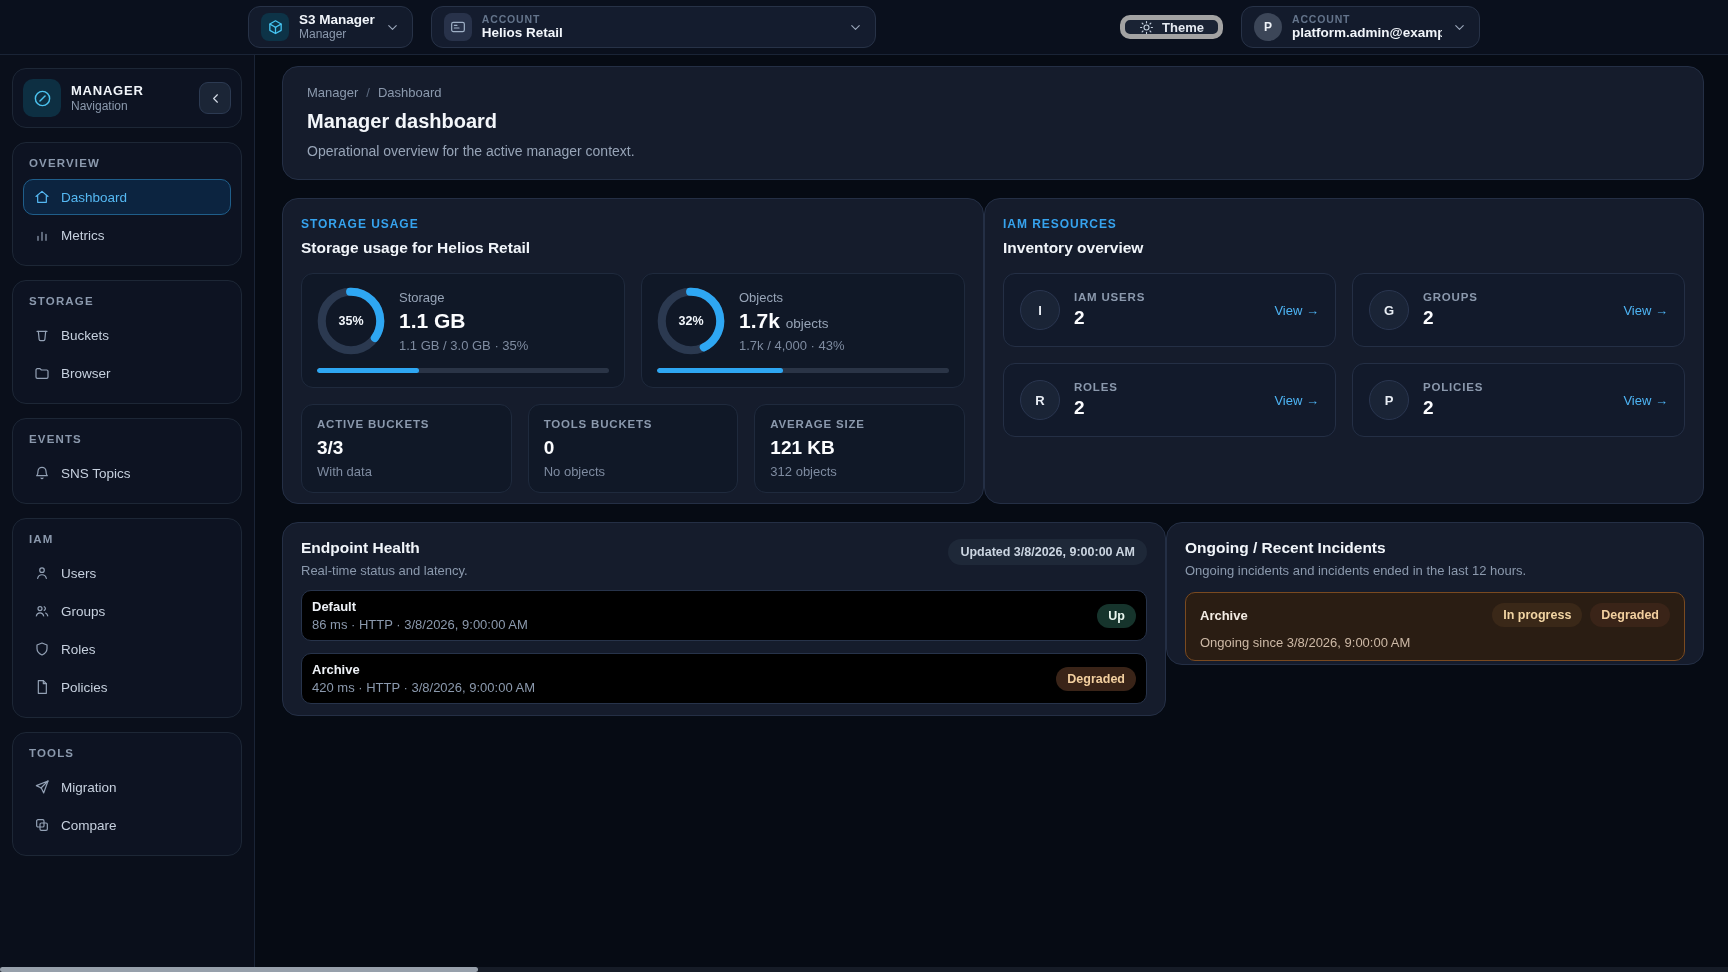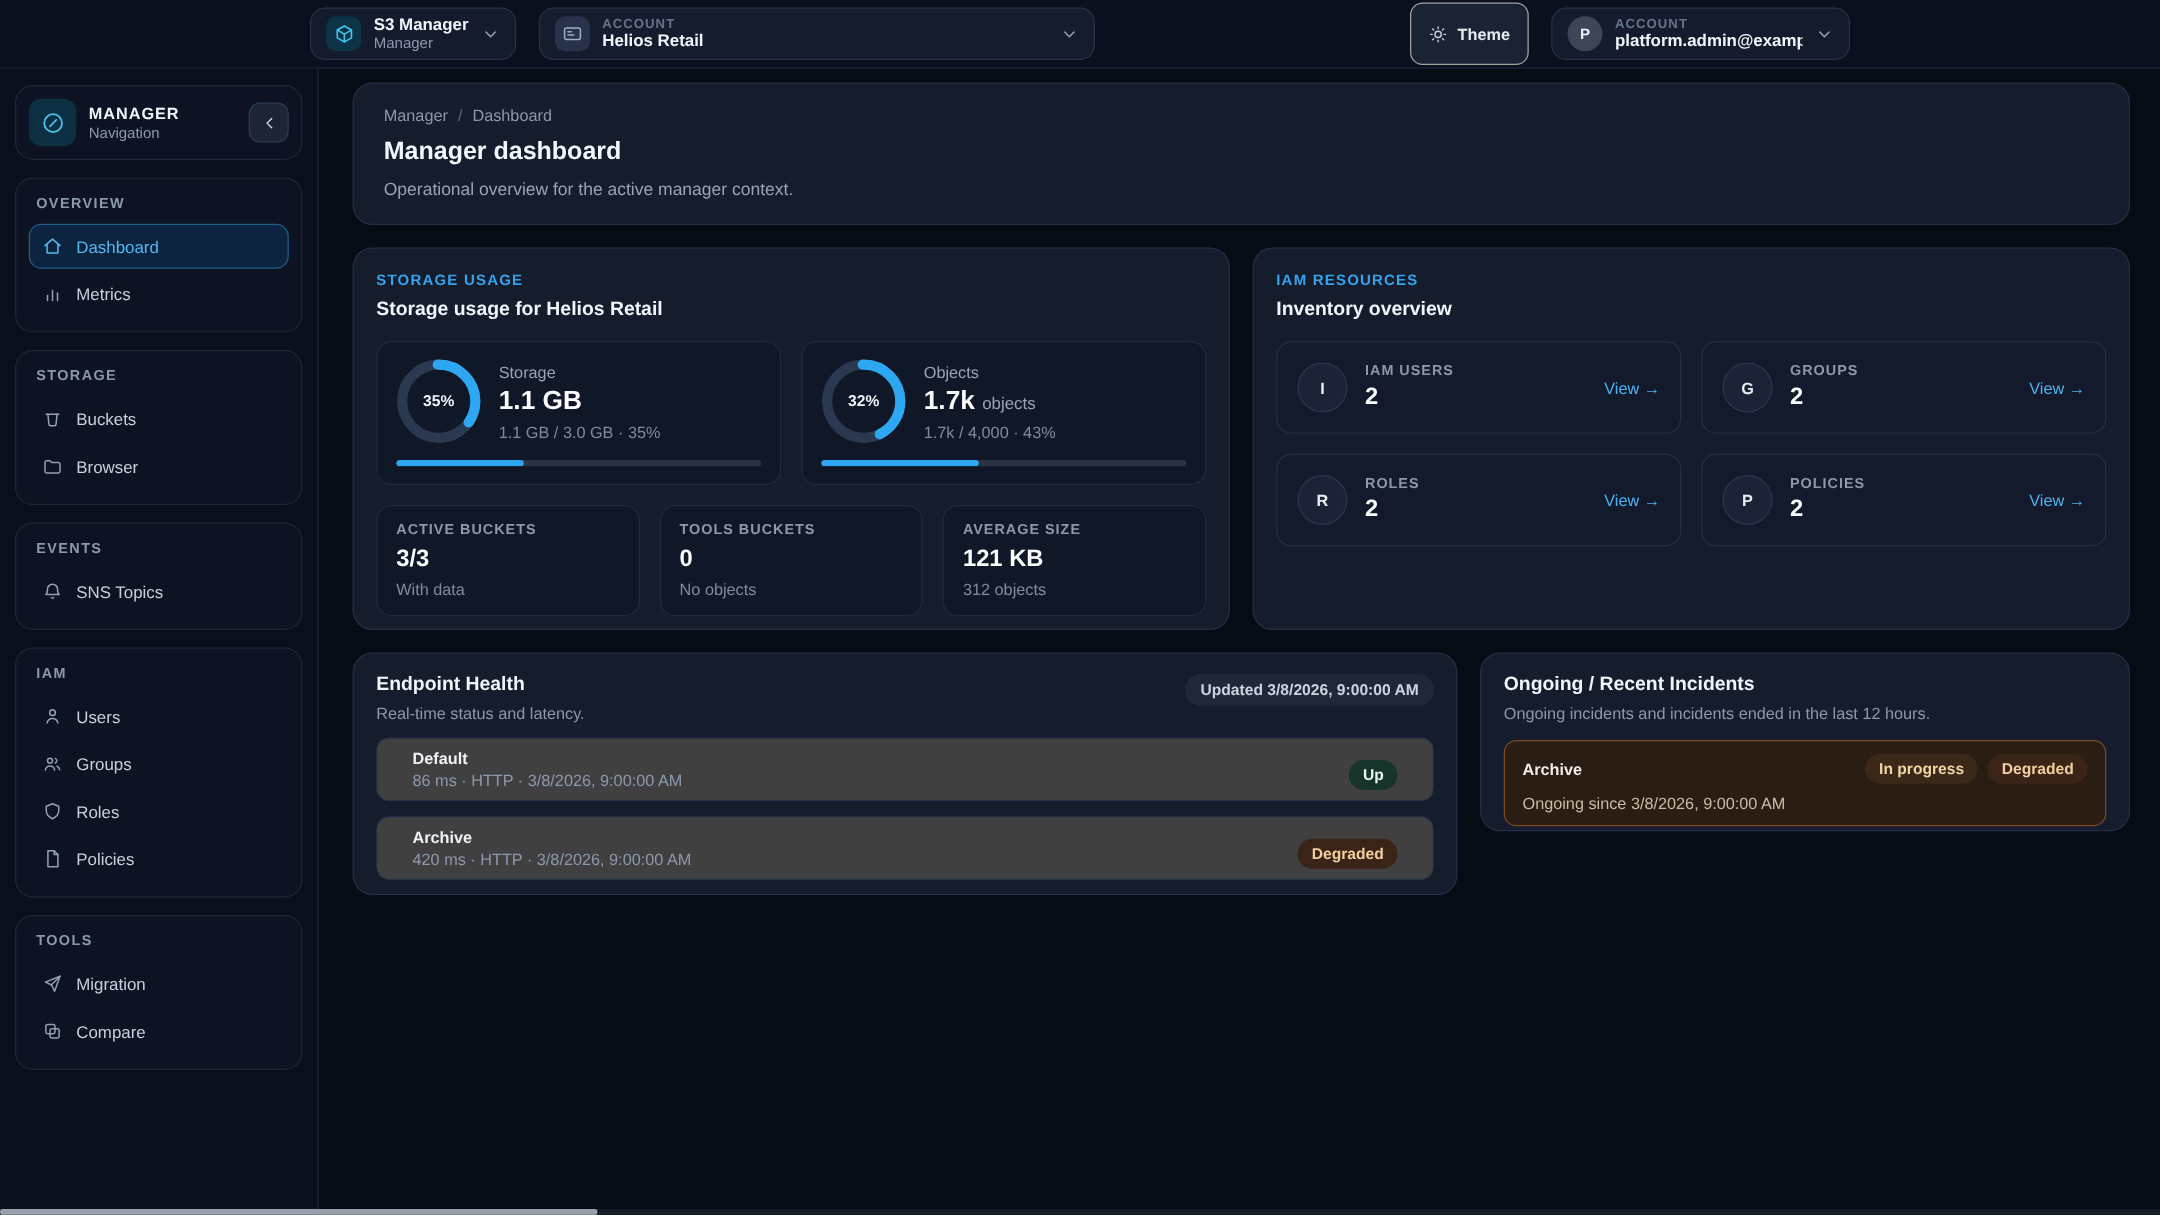--- a/index.html
+++ b/index.html
@@ -29,22 +29,22 @@
   .chip .sq2 { background:#28324a; color:#9fb0c6; }
   .chip-lines { display:flex; flex-direction:column; line-height:1.15; }
   .chip-title { font-size:13.5px; font-weight:bold; color:#f1f5fa; }
   .chip-sub { font-size:12px; color:#8b99ad; }
   .chip-label { font-size:10.5px; letter-spacing:0.08em; color:#64748b; font-weight:bold; }
   .chev { color:#9aa7ba; }
   .account-select { width:445px; justify-content:flex-start; background:#141c2e; }
   .account-select .chip-lines { flex:1; }
   .spacer { flex:1; }
   .theme-btn {
-    display:flex; align-items:center; gap:8px; height:50px; padding:0 14px;
-    background:#1a2334; border:1px solid #a3a3a3; border-radius:10px;
+    display:flex; align-items:center; gap:8px; height:24px; padding:0 14px;
+    background:#1a2334; border:5px solid #a3a3a3; border-radius:10px;
     font-size:13px; font-weight:bold; color:#e6ebf2; cursor:pointer;justify-content:center;
   }
   .theme-btn .ic { color:#c7d2e0; }
   .avatar-sm {
     width:28px; height:28px; border-radius:50%; background:#3c4658; color:#eef2f7;
     font-size:12px; font-weight:bold; display:flex; align-items:center; justify-content:center;
   }
   .user-chip .chip-title { max-width:150px; white-space:nowrap; overflow:hidden; }
 
   
@@ -90,21 +90,21 @@
   .card {
     background:#151c2c; border:1px solid #242f45; border-radius:16px;
   }
   .page-head { padding:18px 24px; height:114px; }
   .breadcrumb { display:flex; gap:8px; font-size:13px; color:#8b99ad; margin-bottom:10px; }
   .breadcrumb .crumb { cursor:pointer; }
   .bc-sep { color:#5c6a80; }
   .page-title { font-size:20px; font-weight:bold; color:#f3f6fa; margin-bottom:10px; }
   .page-sub { font-size:14px; color:#97a4b7; }
 
-  .row { display:flex; gap:18px; margin-top:18px; }
+  .row { display:flex; margin-top:18px; }
   .card-label { font-size:12px; font-weight:bold; letter-spacing:0.08em; color:#36a3ee; margin-bottom:8px; }
   .card-title { font-size:15.5px; font-weight:bold; color:#f1f5fa; }
 
   .storage-card { width:702px; height:306px; padding:18px; }
   .gauges { display:flex; gap:16px; margin-top:16px; }
   .gauge-tile {
     flex:1; background:#101827; border:1px solid #1f2a3d; border-radius:12px;
     padding:13px 15px 14px;
   }
   .gauge-top { display:flex; align-items:center; gap:14px; }
@@ -145,22 +145,22 @@
   .view-link { font-size:13px; color:#4db4f4; cursor:pointer; white-space:nowrap; }
 
   .endpoint-card { width:884px; height:194px; padding:16px 18px; }
   .card-head-row { display:flex; align-items:flex-start; justify-content:space-between; }
   .card-sub { font-size:13px; color:#8b99ad; margin-top:6px; }
   .updated-pill {
     background:#1e2838; border-radius:999px; padding:6px 12px;
     font-size:12.5px; font-weight:bold; color:#cbd5e1;
   }
   .ep-row {
-    margin-top:12px; background:#404040; border:1px solid #27334a; border-radius:10px;
-    padding:8px 28px; display:flex; align-items:flex-end; justify-content:space-between;
+    margin-top:12px; background:#000000; border:1px solid #27334a; border-radius:10px;
+    padding:8px 10px; display:flex; align-items:center; justify-content:space-between;
   }
   .ep-name { font-size:13px; font-weight:bold; color:#eef2f7; }
   .ep-detail { font-size:13px; color:#8b99ad; margin-top:3px; }
   .badge { border-radius:999px; padding:5px 11px; font-size:12.5px; font-weight:bold; }
   .badge-up { background:#16342c; color:#e9f6ef; }
   .badge-degraded { background:#3a2418; color:#f2cf9f; }
   .badge-progress { background:#3a2818; color:#f2d5a4; }
 
   .incidents-card { flex:1; height:143px; padding:16px 18px; }
   .incident-row {

